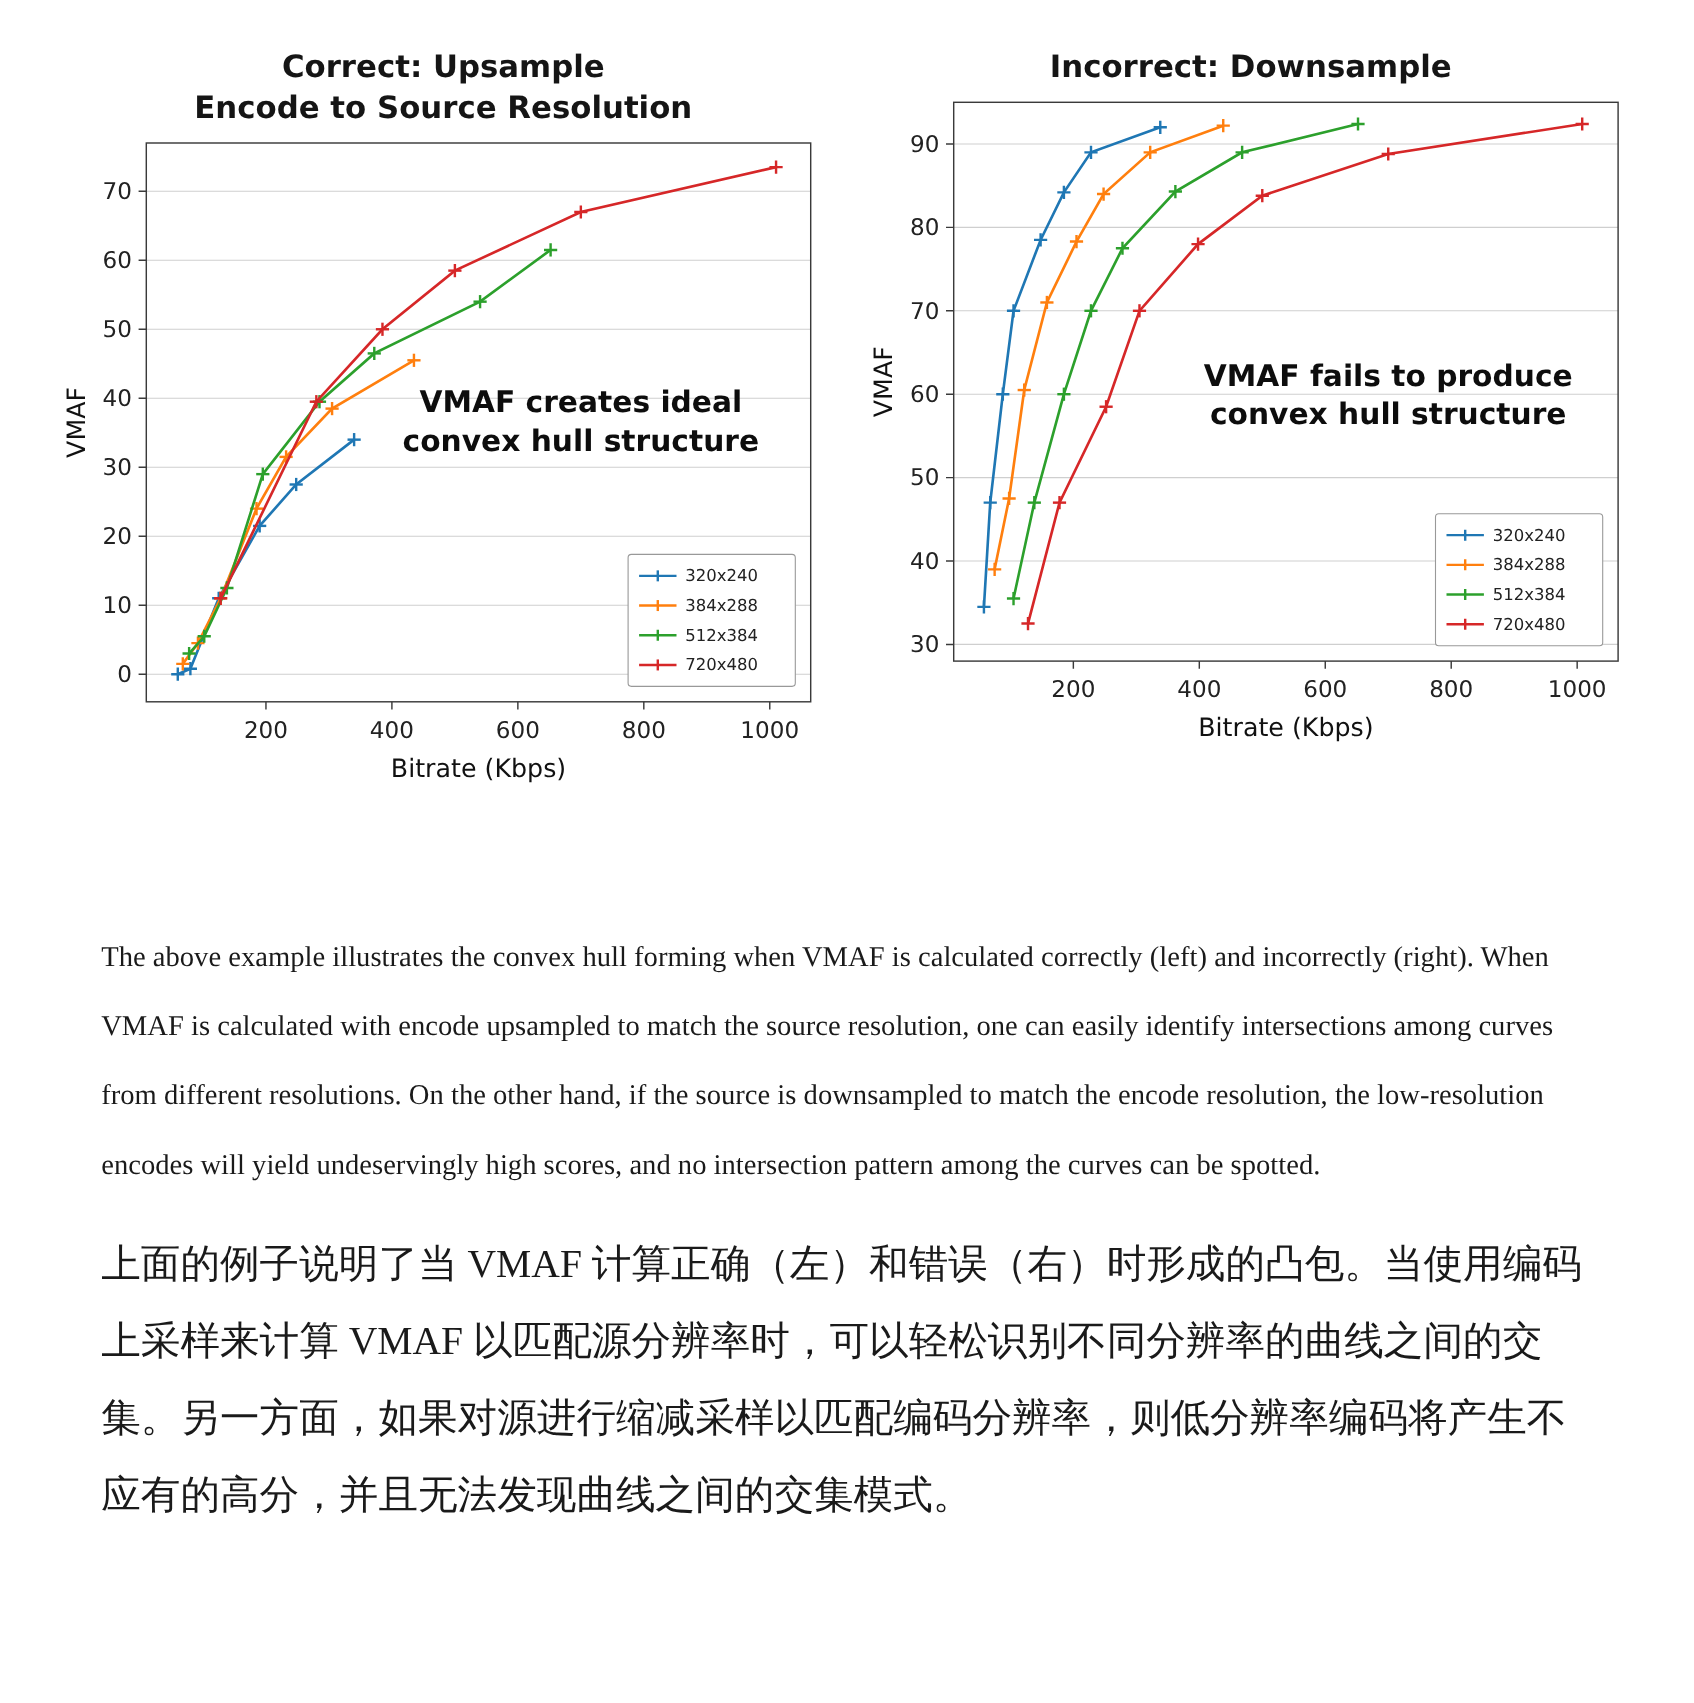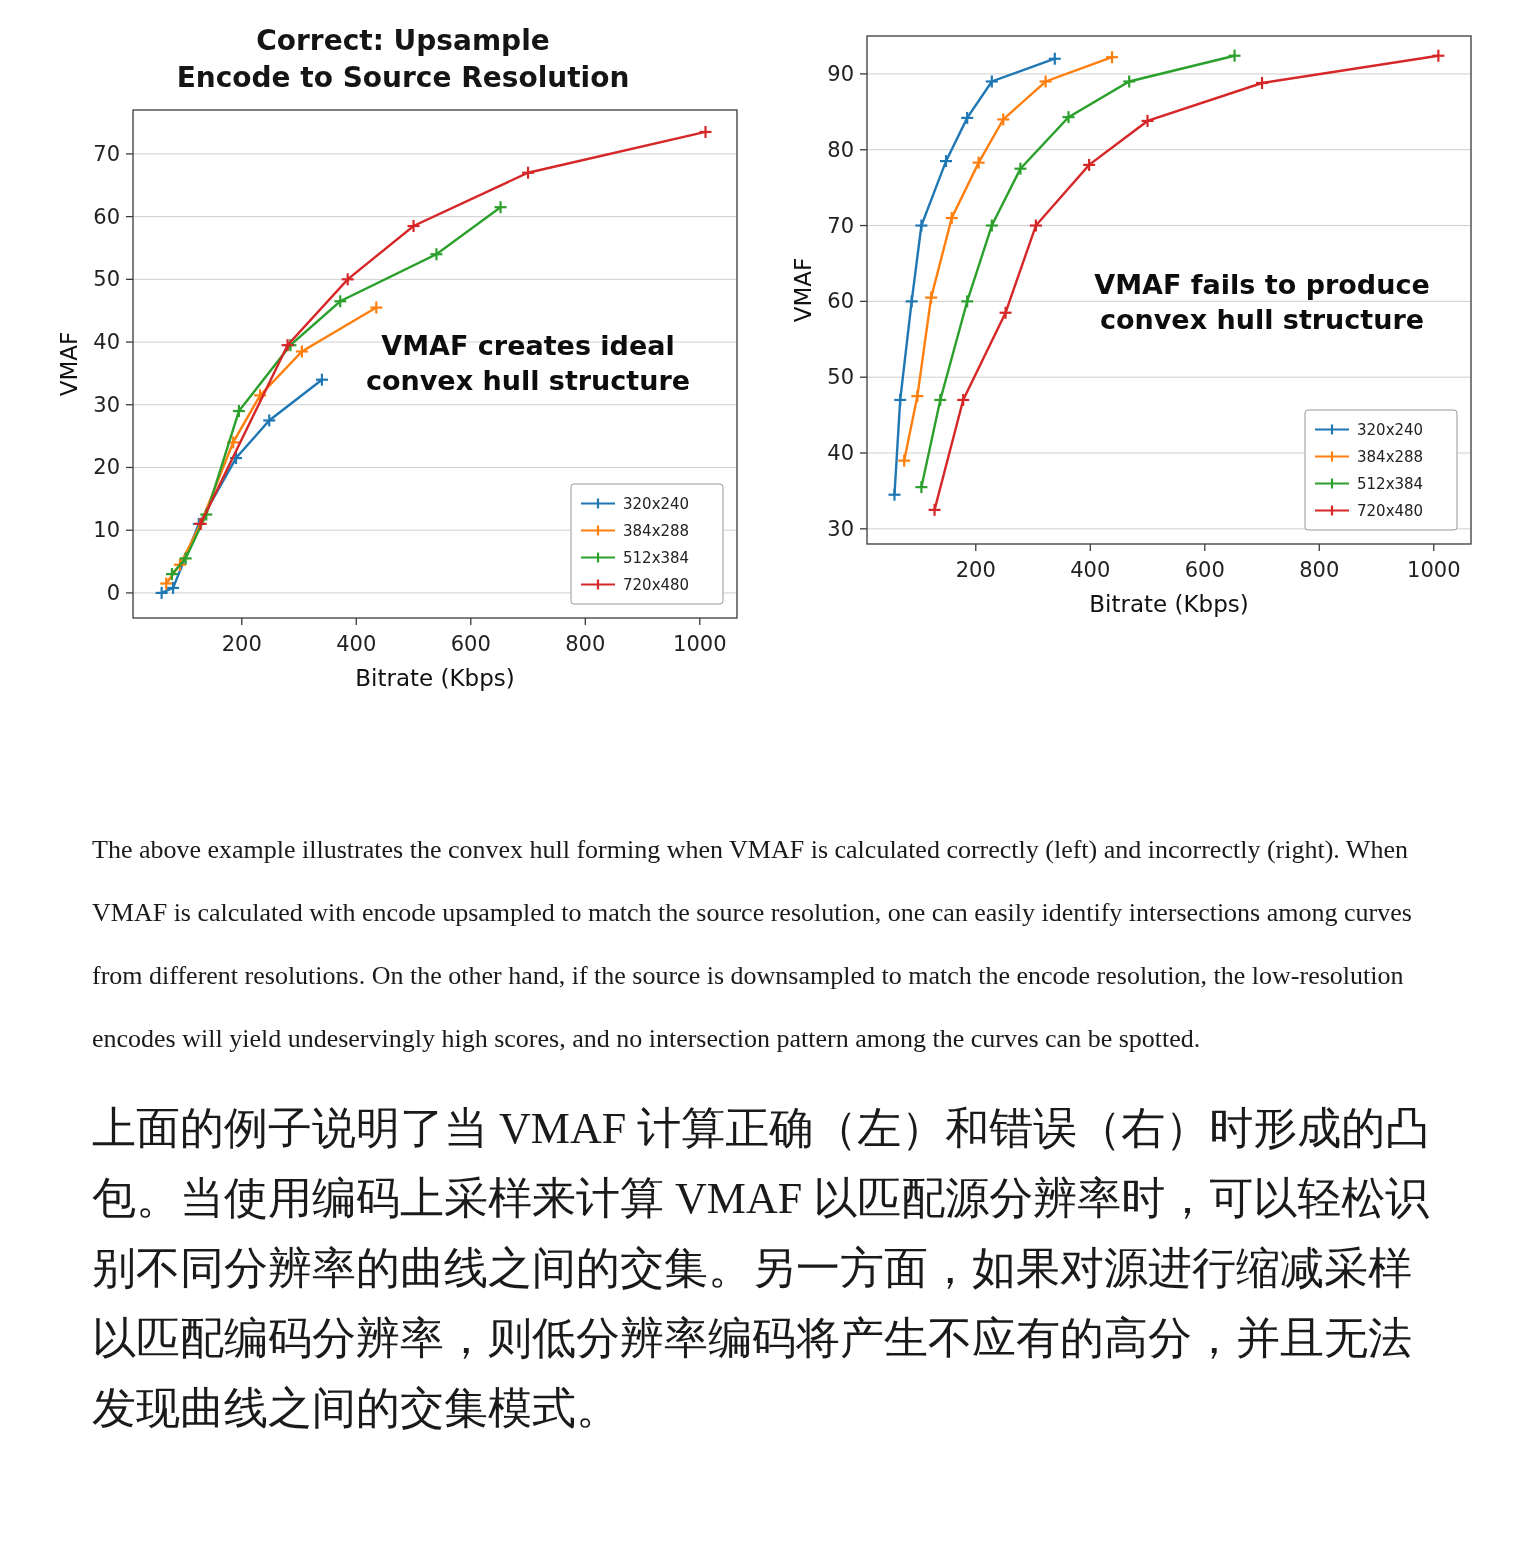--- a/index.html
+++ b/index.html
@@ -1,28 +1,28 @@
 <!DOCTYPE html>
 <html><head>
 <meta charset="utf-8">
 <style>
   html,body{margin:0;padding:0;background:#ffffff;}
   body{width:1540px;font-family:"Liberation Serif","DejaVu Serif",serif;color:#1a1a1a;}
-  .figure-row{display:flex;justify-content:center;gap:34px;padding-top:22px;}
+  .figure-row{display:flex;justify-content:center;gap:34px;padding-top:42px;}
   .chart-block{width:700px;}
   .chart-title{text-align:center;font-family:"DejaVu Sans","Liberation Sans",sans-serif;
     font-weight:bold;font-size:28px;line-height:37px;color:#151515;margin-bottom:4px;}
   .chart-svg{display:block;}
   .tick{font-family:"DejaVu Sans",sans-serif;font-size:21px;fill:#222;}
   .axlabel{font-family:"DejaVu Sans",sans-serif;font-size:23px;fill:#111;}
   .annot{font-family:"DejaVu Sans",sans-serif;font-size:27px;font-weight:bold;fill:#0d0d0d;}
   .legend{font-family:"DejaVu Sans",sans-serif;font-size:15px;fill:#222;}
   .text-col{padding:0 95px 0 92px;margin-top:118px;}
   .para-en{font-size:26px;line-height:63px;margin:0 0 24px 0;max-width:1360px;}
-  .para-zh{font-size:44px;line-height:70px;margin:0;max-width:1370px;}
+  .para-zh{font-size:36px;line-height:70px;margin:0;max-width:1370px;}
 </style>
 </head>
 <body>
 
 <div class="page">
 
   <div class="figure-row">
 
     <div class="chart-block">
       <div class="chart-title">
@@ -138,20 +138,21 @@
           <line x1="545" x2="545" y1="452.5" y2="462.5" stroke="#2ca02c" stroke-width="2.2"></line>
           <text x="570" y="462.5" class="legend">512x384</text>
           <line x1="528" x2="562" y1="484.5" y2="484.5" stroke="#d62728" stroke-width="2.2"></line>
           <line x1="545" x2="545" y1="479.5" y2="489.5" stroke="#d62728" stroke-width="2.2"></line>
           <text x="570" y="489.5" class="legend">720x480</text>
         </svg>
     </div>
 
     <div class="chart-block">
       <div class="chart-title">
+        <div>Incorrect: Downsample</div>
       </div>
       <svg class="chart-svg" width="700" height="600">
           <line x1="80" x2="684" y1="502.8358208955224" y2="502.8358208955224" stroke="#cfcfcf" stroke-width="1"></line>
           <line x1="80" x2="684" y1="427.01492537313436" y2="427.01492537313436" stroke="#cfcfcf" stroke-width="1"></line>
           <line x1="80" x2="684" y1="351.19402985074623" y2="351.19402985074623" stroke="#cfcfcf" stroke-width="1"></line>
           <line x1="80" x2="684" y1="275.3731343283582" y2="275.3731343283582" stroke="#cfcfcf" stroke-width="1"></line>
           <line x1="80" x2="684" y1="199.55223880597015" y2="199.55223880597015" stroke="#cfcfcf" stroke-width="1"></line>
           <line x1="80" x2="684" y1="123.73134328358208" y2="123.73134328358208" stroke="#cfcfcf" stroke-width="1"></line>
           <line x1="80" x2="684" y1="47.91044776119401" y2="47.91044776119401" stroke="#cfcfcf" stroke-width="1"></line>
           <rect x="80" y="10" width="604" height="508" fill="none" stroke="#3a3a3a" stroke-width="1.3"></rect>

